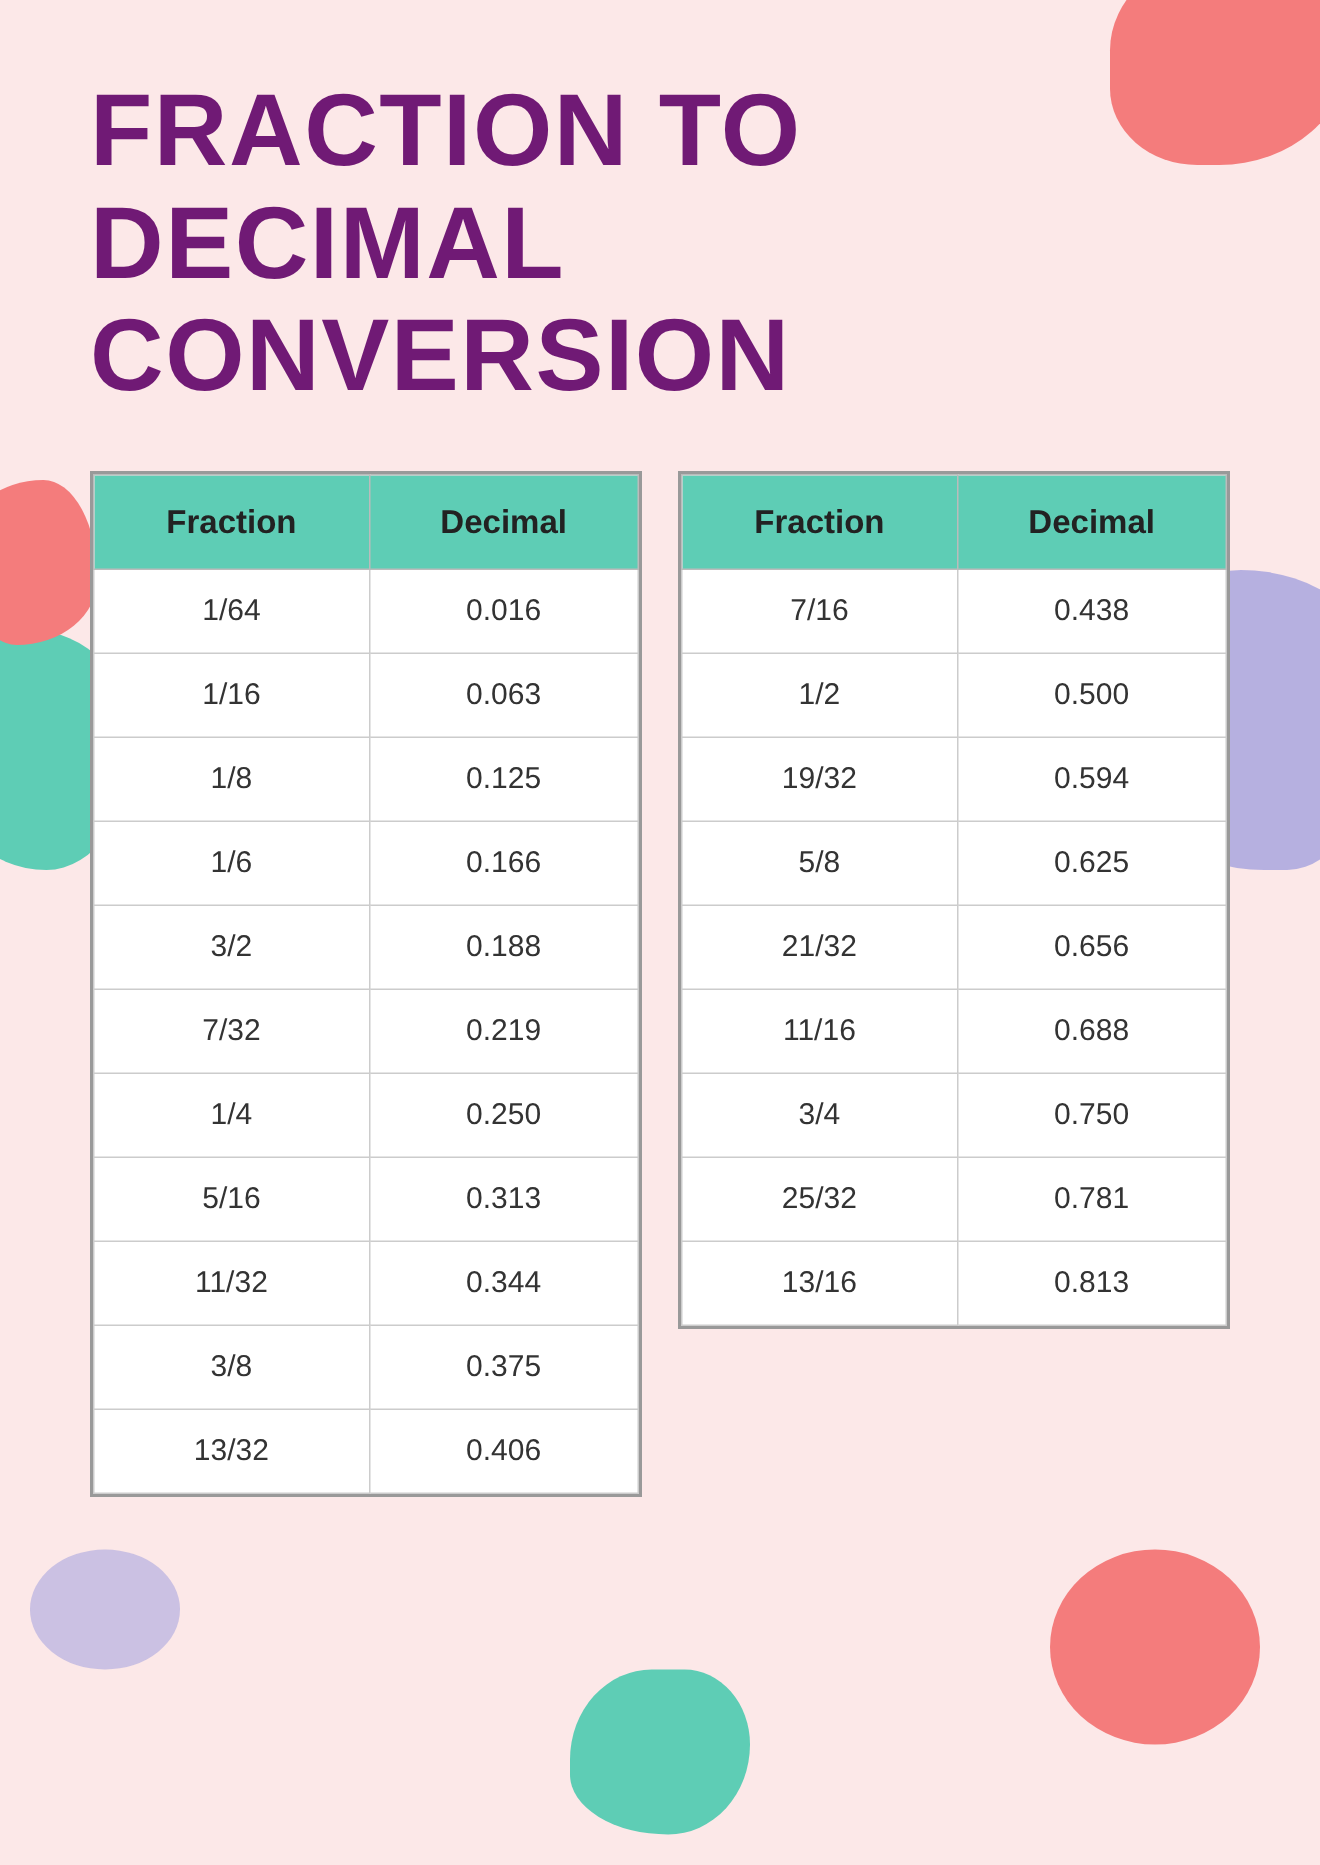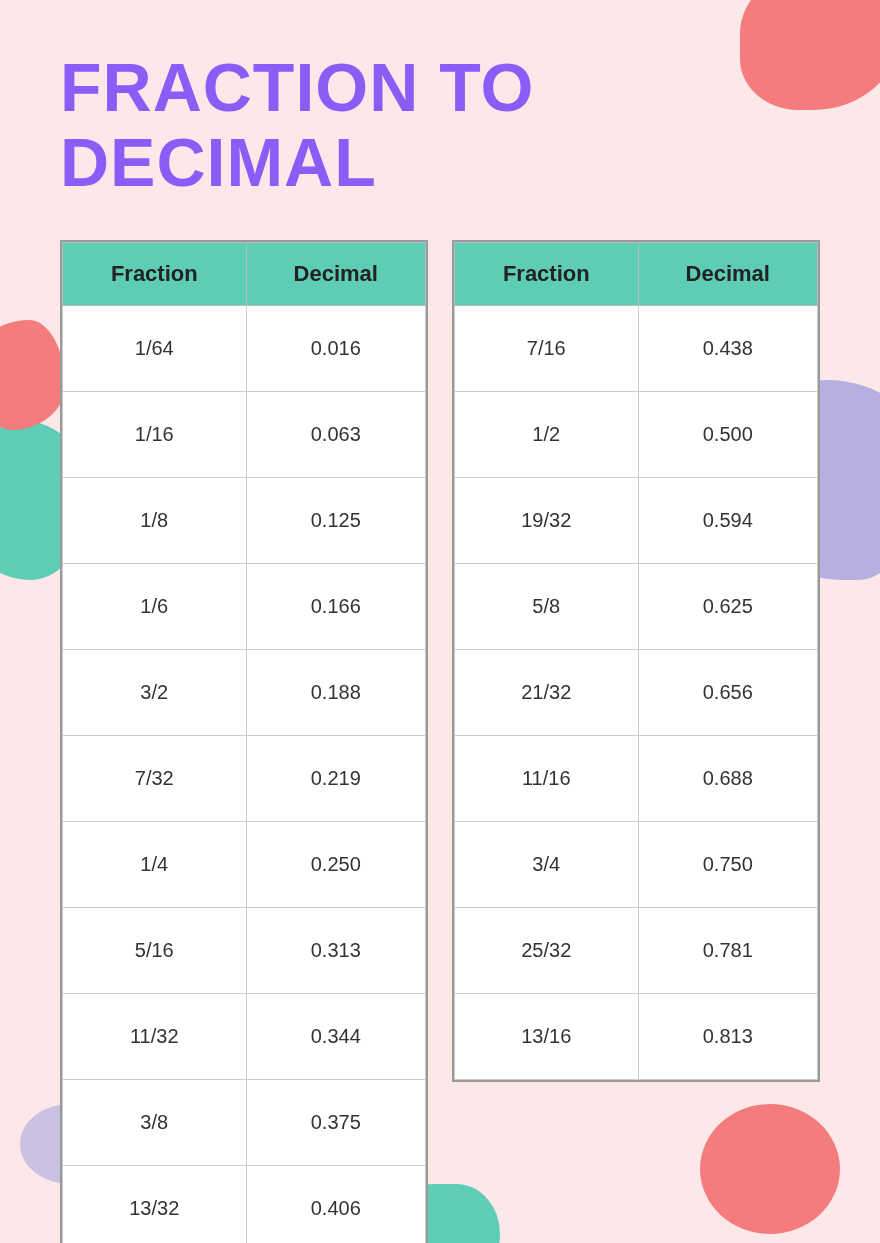--- a/index.html
+++ b/index.html
@@ -87,21 +87,21 @@
 
     .page-content {
       position: relative;
       z-index: 10;
       padding: 50px 60px 60px 60px;
     }
 
     .page-title {
       font-size: 68px;
       font-weight: 900;
-      color: #8b5cf6;
+      color: #701a75;
       line-height: 1.1;
       text-transform: uppercase;
       margin-bottom: 40px;
       letter-spacing: 1px;
     }
 
     .tables-container {
       display: flex;
       gap: 24px;
       align-items: flex-start;
@@ -131,21 +131,21 @@
       font-weight: 800;
       color: #222;
       border: 1px solid #bbb;
     }
 
     tbody tr {
       border-bottom: 1px solid #ccc;
     }
 
     tbody td {
-      padding: 31px 10px;
+      padding: 16px 10px;
       text-align: center;
       font-size: 20px;
       color: #333;
       border: 1px solid #ccc;
       background: white;
     }
 
     tbody tr:last-child {
       border-bottom: none;
     }
@@ -157,20 +157,21 @@
 <div class="blob blob-left-middle"></div>
 <div class="blob blob-top-left"></div>
 <div class="blob blob-right-middle"></div>
 <div class="blob blob-bottom-right"></div>
 <div class="blob blob-bottom-center"></div>
 <div class="blob blob-bottom-left"></div>
 
 <div class="page-content">
   <h1 class="page-title">
     <span>FRACTION TO DECIMAL</span><br>
+    <span>CONVERSION</span>
   </h1>
 
   <div class="tables-container">
 
     <div class="table-wrapper">
       <table>
         <thead>
           <tr>
             <th>Fraction</th>
             <th>Decimal</th>

